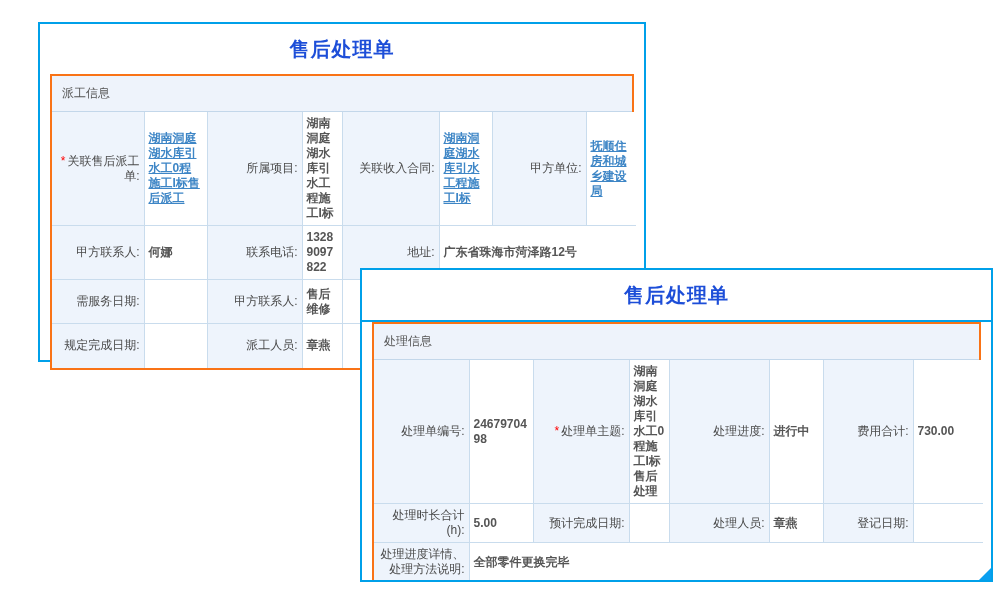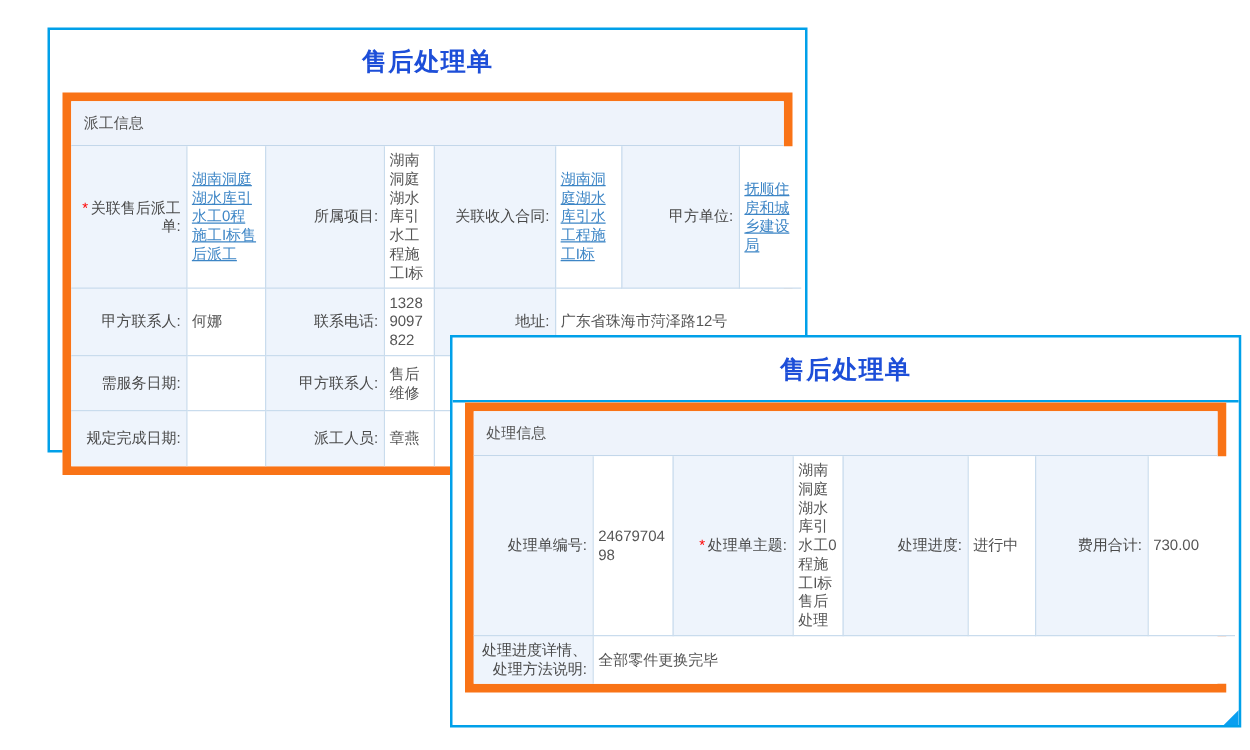--- a/index.html
+++ b/index.html
@@ -13,37 +13,37 @@
     border:2px solid #00a0e9; box-sizing:border-box;
   }
   #back-panel  { left:38px;  top:22px;  width:608px; height:340px; }
   #front-panel { left:360px; top:268px; width:633px; height:314px; overflow:hidden; }
   .panel-title {
     text-align:center; font-weight:bold; font-size:20px; color:#1d4ed8;
     padding:12px 0 11px 0; letter-spacing:1px;
   }
   .title-bar-front { border-bottom:2px solid #00a0e9; }
   .box {
-    border:7px solid #f97316; margin:0 10px; background:#fff;
+    border:2px solid #f97316; margin:0 10px; background:#fff;
   }
   #front-panel .box { }
   .box-header {
     background:#eef3fb; color:#555; font-size:12px;
     padding:9px 10px; border-bottom:1px solid #c3d7ea;
   }
   table.form {
     width:100%; border-collapse:collapse; border-style:hidden;
     table-layout:fixed; font-size:12px; color:#444; line-height:1.25;
   }
   table.form td {
     border:1px solid #c9dced; padding:4px; word-break:break-all;
     vertical-align:middle; box-sizing:border-box;
   }
   td.lbl { background:#eef4fc; text-align:right; color:#4a4a4a; }
-  td.val { background:#ffffff; text-align:left; color:#555; }
+  td.val { background:#ffffff; text-align:left; color:#555;font-weight:bold; }
   a.cell-link { color:#3e86c6; text-decoration:underline; cursor:pointer; }
   .req { color:#ff0000; margin-right:2px; }
   tr.hr1 td { height:100px; }
   tr.hr2 td { height:44px; }
   tr.fr1 td { height:132px; }
   tr.fr2 td { height:28px; }
   tr.fr3 td { height:26px; }
   .resize-handle {
     position:absolute; right:0; bottom:0; width:0; height:0;
     border-left:12px solid transparent; border-bottom:12px solid #0a9ff0;
@@ -126,20 +126,30 @@
           <tr class="fr1">
         <td class="lbl">处理单编号:</td>
         <td class="val">2467970498</td>
         <td class="lbl"><span class="req">*</span><span>处理单主题:</span></td>
         <td class="val">湖南洞庭湖水库引水工0程施工I标售后处理</td>
         <td class="lbl">处理进度:</td>
         <td class="val">进行中</td>
         <td class="lbl">费用合计:</td>
         <td class="val">730.00</td>
       </tr>
+      <tr class="fr2">
+        <td class="lbl">处理时长合计(h):</td>
+        <td class="val">5.00</td>
+        <td class="lbl">预计完成日期:</td>
+        <td class="val"></td>
+        <td class="lbl">处理人员:</td>
+        <td class="val">章燕</td>
+        <td class="lbl">登记日期:</td>
+        <td class="val"></td>
+      </tr>
       <tr class="fr3">
         <td class="lbl">处理进度详情、处理方法说明:</td>
         <td class="val" colspan="7">全部零件更换完毕</td>
       </tr>
     </tbody>
       </table>
   </div>
   <div class="resize-handle"></div>
 </div>
 

